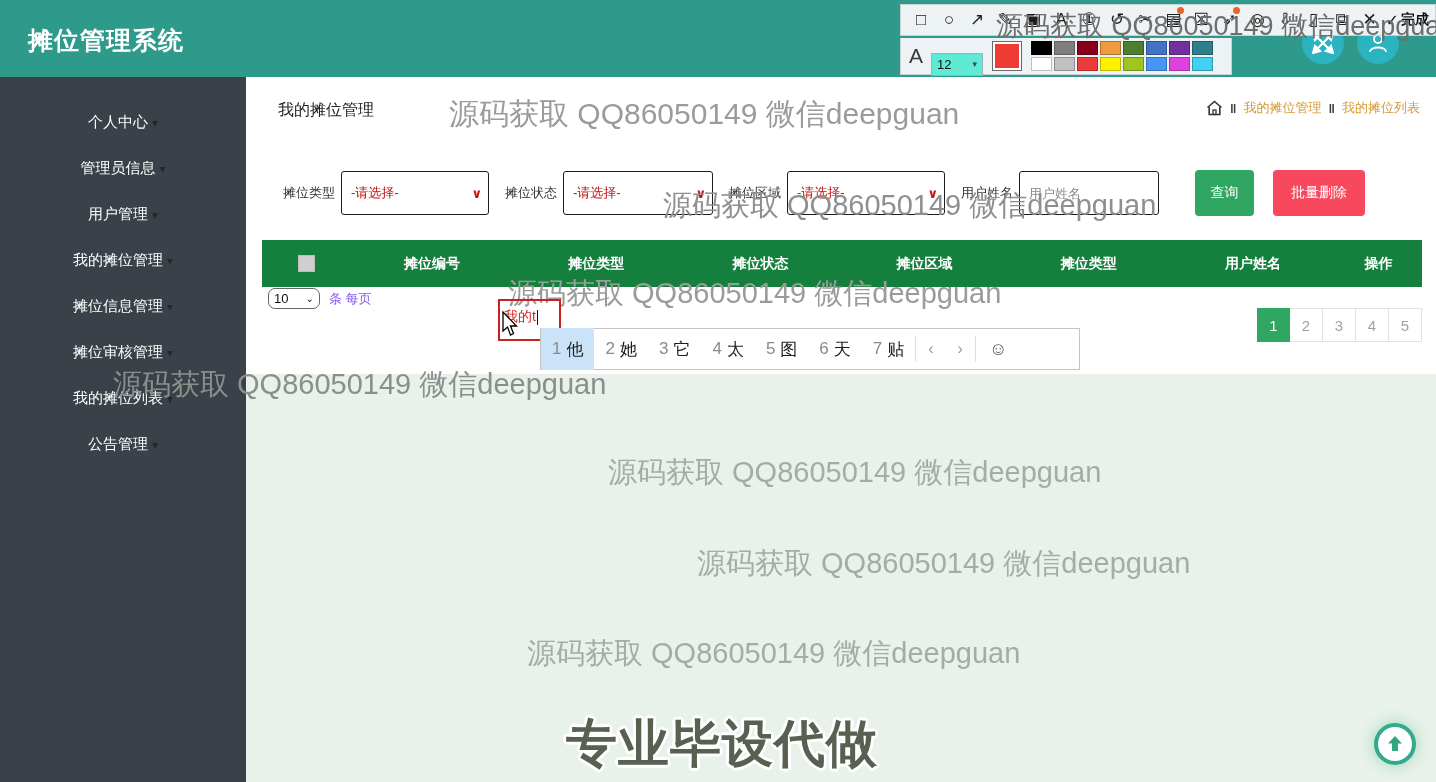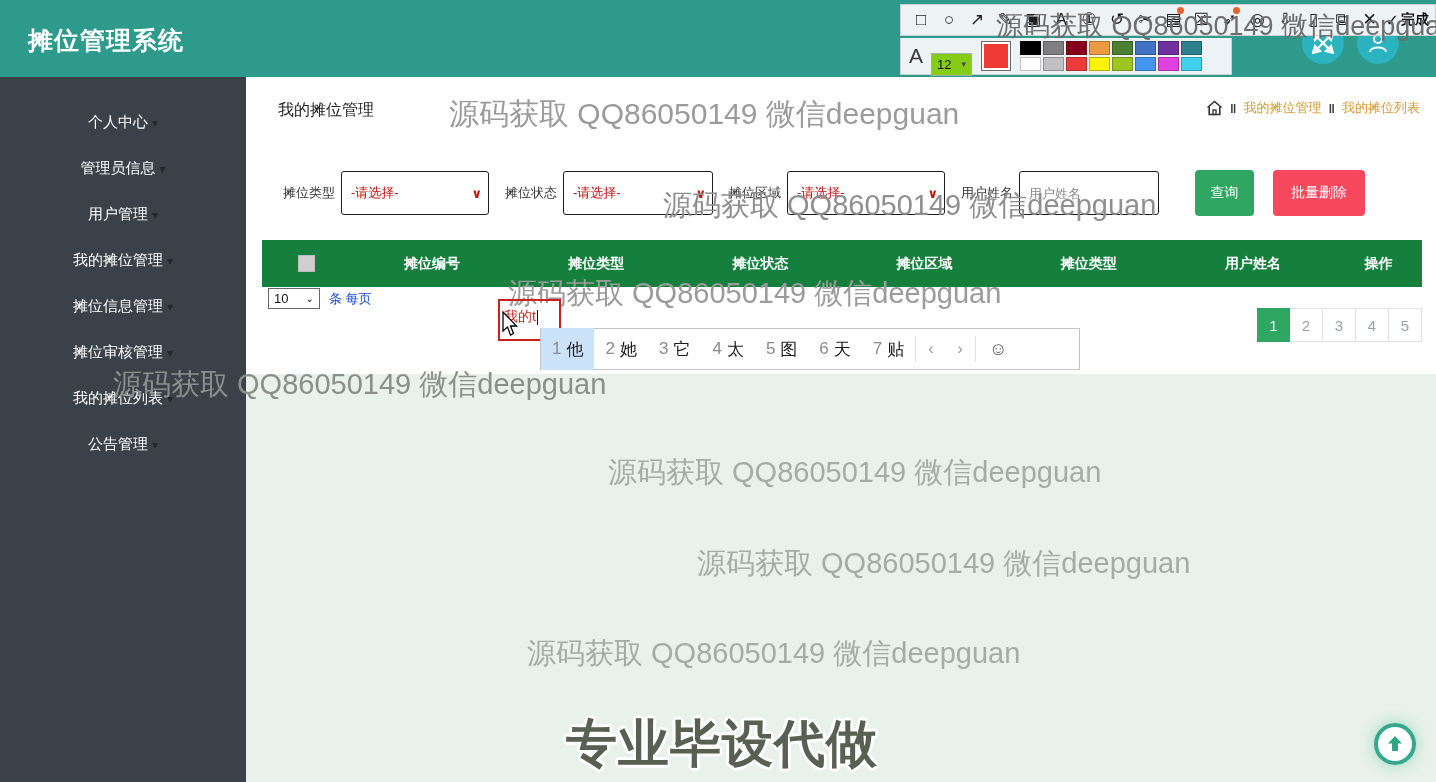--- a/index.html
+++ b/index.html
@@ -41,23 +41,23 @@
 
   
   .table-head { position:absolute; left:262px; top:240px; width:1160px; height:47px; background:#15803d; z-index:8; display:flex; align-items:center; color:#fff; font-weight:bold; font-size:14px; }
   .th-check-cell { flex:0 0 88px; display:flex; justify-content:center; }
   .th-checkbox { width:17px; height:17px; background:#CFCFCF; border:1px solid #bdbdbd; cursor:pointer; }
   .th-col { flex:1 1 0; text-align:center; }
   .th-col-last { flex:0 0 87px; text-align:center; }
 
   
   .perpage { position:absolute; left:268px; top:288px; display:flex; align-items:center; z-index:8; }
-  .pp-select { width:52px; height:21px; border:1px solid #666; border-radius:0; background:#fff; display:flex; align-items:center; justify-content:space-between; padding:0 5px; font-size:13px; color:#111; cursor:pointer; }
+  .pp-select { width:52px; height:21px; border:1px solid #666; border-radius:7px; background:#fff; display:flex; align-items:center; justify-content:space-between; padding:0 5px; font-size:13px; color:#111; cursor:pointer; }
   .pp-arrow { font-size:10px; color:#111; }
-  .pp-label { margin-left:9px; font-size:13px; color:#1d4ed8; }
+  .pp-label { margin-left:9px; font-size:13px; color:#8b5cf6; }
   .pagination { position:absolute; left:1257px; top:308px; display:flex; z-index:8; }
   .page-box { width:33px; height:34px; display:flex; align-items:center; justify-content:center; font-size:15px; color:#9aa4a0; background:#fff; border:1px solid #e2e2e2; border-left:none; cursor:pointer; }
   .page-box.active { background:#2FA763; color:#fff; border:1px solid #2FA763; }
 
   
   .anno-box { position:absolute; left:498px; top:299px; width:63px; height:42px; border:2px solid #C9211E; z-index:60; }
   .anno-text { position:absolute; left:4px; top:7px; color:#D02A22; font-size:14px; white-space:nowrap; }
   .anno-caret { display:inline-block; width:1px; height:15px; background:#111; vertical-align:middle; margin-left:1px; }
   .cursor-arrow { position:absolute; left:502px; top:311px; z-index:65; }
 
@@ -73,21 +73,21 @@
 
   
   .tool-row1 { position:absolute; left:900px; top:4px; width:536px; height:32px; background:#EDF2F4; border:1px solid #C8D1D5; z-index:40; display:flex; align-items:center; padding:0 6px; }
   .tool-ic { position:relative; width:29px; text-align:center; font-size:17px; color:#1d1d1d; cursor:pointer; line-height:30px; }
   .tool-badge { position:absolute; top:2px; right:3px; width:7px; height:7px; border-radius:50%; background:#E8622C; }
   .tool-done { display:flex; align-items:center; margin-left:2px; cursor:pointer; }
   .done-check { font-size:16px; color:#111; margin-right:2px; }
   .done-label { font-size:14px; font-weight:bold; color:#111; white-space:nowrap; }
   .tool-row2 { position:absolute; left:900px; top:38px; width:332px; height:37px; background:#EDF2F4; border:1px solid #C8D1D5; border-top:none; z-index:40; display:flex; align-items:center; padding:0 8px; }
   .font-glyph { font-size:21px; color:#3a3a3a; margin-right:8px; cursor:pointer; }
-  .size-select { width:41px; height:23px; background:#84cc16; border:1px solid #9fb0b6; display:flex; align-items:center; justify-content:space-between; padding:0 5px; font-size:13px; color:#111; cursor:pointer;margin-top:16px; }
+  .size-select { width:52px; height:23px; background:#5eead4; border:1px solid #9fb0b6; display:flex; align-items:center; justify-content:space-between; padding:0 5px; font-size:13px; color:#111; cursor:pointer;margin-top:16px; }
   .size-arrow { font-size:9px; color:#444; }
   .cur-color { width:30px; height:30px; margin:0 9px; border:1px solid #6a6a6a; box-shadow:inset 0 0 0 2px #fff; cursor:pointer; }
   .palette { display:grid; grid-template-columns:repeat(8,21px); grid-auto-rows:14px; gap:2px; }
   .swatch { width:21px; height:14px; border:1px solid rgba(0,0,0,0.25); cursor:pointer; }
 
   
   .wm { position:absolute; z-index:50; white-space:nowrap; pointer-events:none; font-size:29px; }
   .wm-toolbar { left:996px; top:8px; font-size:27px; color:#6e6e6e; }
   .wm-title { left:449px; top:94px; color:#9b9b9b; font-size:30px; }
   .wm-filter { left:663px; top:186px; color:#8f8f8f; }

